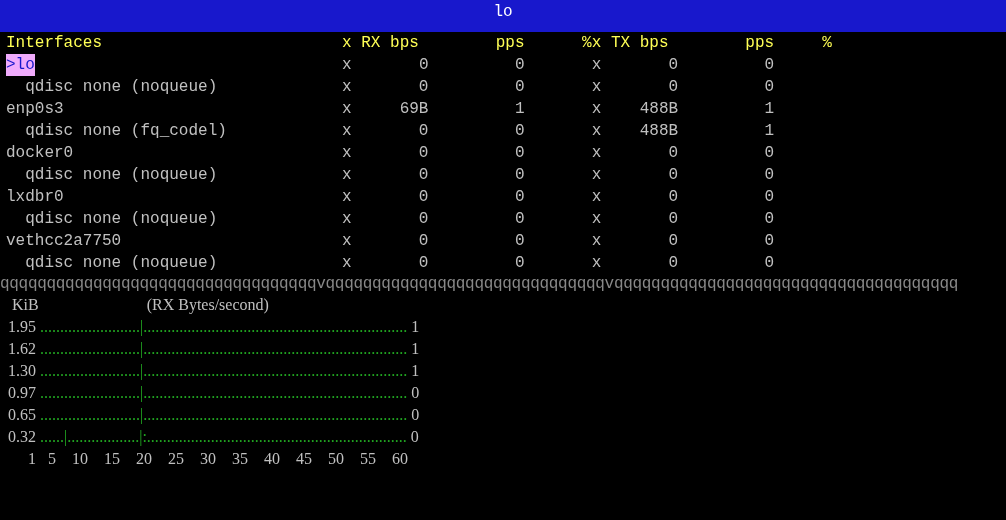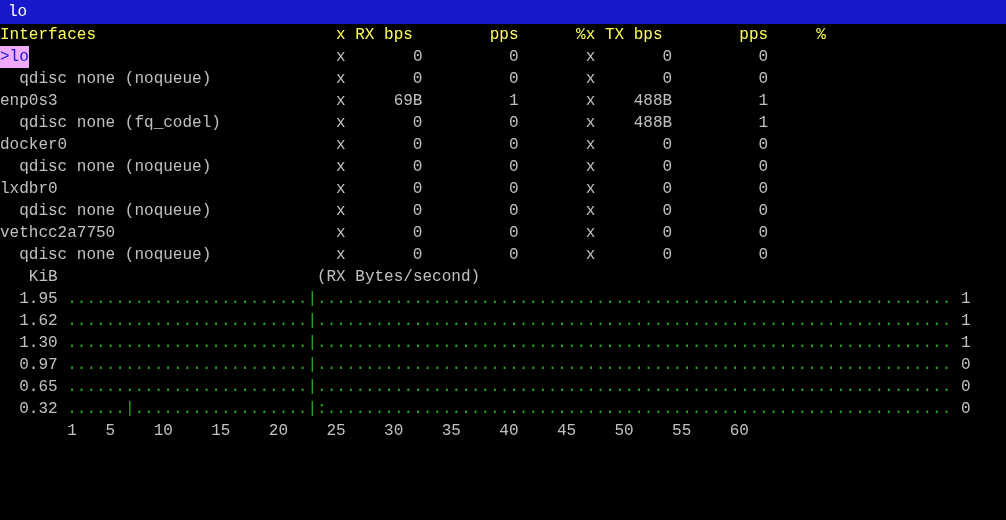--- a/index.html
+++ b/index.html
@@ -8,59 +8,61 @@
     height: 520px;
     background: #000;
     font-family: "Courier New", Courier, monospace;
     font-size: 16px;
     color: #ddd;
     overflow: hidden;
   }
   .titlebar {
     background: #1818cc;
     color: #fff;
-    height: 24px;
+    height: 32px;
     line-height: 24px;
-    padding-left: 8px;
     font-size: 16px;
+    text-align: center;
   }
   .content {
     padding: 0;
   }
   .iface-table {
     font-family: inherit;
     white-space: pre;
+    padding-left: 6px;
   }
   .hdr { color: #ffff55; }
   .gray { color: #c0c0c0; }
   .row { height: 22px; line-height: 22px; }
   .cursor-sel {
     background: #f0abfc;
     color: #1818cc;
     display: inline-block;
   }
   .sep { color:#888; height:20px; line-height:20px; letter-spacing:-0.3px; }
   .chart {
-    font-family: Liberation Mono, monospace;
+    font-family: Liberation Serif, serif;
     white-space: pre;
     color: #c0c0c0;
   }
   .chart-title { color: #c0c0c0; }
   .kib { color: #c0c0c0; }
   .dots { color: #22aa22; }
   .axis { color: #c0c0c0; text-align: right; }
   .rightnum { color:#c0c0c0; }
 </style>
 </head>
 <body>
 
 <div class="titlebar">
   <span>lo</span>
 </div>
 
 <div class="content">
 
   <div class="iface-table" id="iface-table"><div class="row"><span class="hdr">Interfaces                        </span><span class="hdr"> x</span><span class="hdr"> RX bps </span><span class="hdr">       pps</span><span class="hdr">      %x</span><span class="hdr"> TX bps </span><span class="hdr">       pps</span><span class="hdr">     %</span></div><div class="row"><span class="cursor-sel">&gt;lo</span><span class="gray">                               </span><span class="gray"> x</span><span class="gray">       0</span><span class="gray">         0</span><span class="gray">       x</span><span class="gray">       0</span><span class="gray">         0</span></div><div class="row"><span class="gray">  qdisc none (noqueue)            </span><span class="gray"> x</span><span class="gray">       0</span><span class="gray">         0</span><span class="gray">       x</span><span class="gray">       0</span><span class="gray">         0</span></div><div class="row"><span class="gray">enp0s3                            </span><span class="gray"> x</span><span class="gray">     69B</span><span class="gray">         1</span><span class="gray">       x</span><span class="gray">    488B</span><span class="gray">         1</span></div><div class="row"><span class="gray">  qdisc none (fq_codel)           </span><span class="gray"> x</span><span class="gray">       0</span><span class="gray">         0</span><span class="gray">       x</span><span class="gray">    488B</span><span class="gray">         1</span></div><div class="row"><span class="gray">docker0                           </span><span class="gray"> x</span><span class="gray">       0</span><span class="gray">         0</span><span class="gray">       x</span><span class="gray">       0</span><span class="gray">         0</span></div><div class="row"><span class="gray">  qdisc none (noqueue)            </span><span class="gray"> x</span><span class="gray">       0</span><span class="gray">         0</span><span class="gray">       x</span><span class="gray">       0</span><span class="gray">         0</span></div><div class="row"><span class="gray">lxdbr0                            </span><span class="gray"> x</span><span class="gray">       0</span><span class="gray">         0</span><span class="gray">       x</span><span class="gray">       0</span><span class="gray">         0</span></div><div class="row"><span class="gray">  qdisc none (noqueue)            </span><span class="gray"> x</span><span class="gray">       0</span><span class="gray">         0</span><span class="gray">       x</span><span class="gray">       0</span><span class="gray">         0</span></div><div class="row"><span class="gray">vethcc2a7750                      </span><span class="gray"> x</span><span class="gray">       0</span><span class="gray">         0</span><span class="gray">       x</span><span class="gray">       0</span><span class="gray">         0</span></div><div class="row"><span class="gray">  qdisc none (noqueue)            </span><span class="gray"> x</span><span class="gray">       0</span><span class="gray">         0</span><span class="gray">       x</span><span class="gray">       0</span><span class="gray">         0</span></div></div>
 
+  <div class="sep">qqqqqqqqqqqqqqqqqqqqqqqqqqqqqqqqqqvqqqqqqqqqqqqqqqqqqqqqqqqqqqqqqvqqqqqqqqqqqqqqqqqqqqqqqqqqqqqqqqqqqqq</div>
 
   <div class="chart" id="chart"><div class="row">   <span class="kib">KiB</span>                           <span class="chart-title">(RX Bytes/second)</span></div><div class="row"><span class="axis">  1.95 </span><span class="dots">.</span><span class="dots">.</span><span class="dots">.</span><span class="dots">.</span><span class="dots">.</span><span class="dots">.</span><span class="dots">.</span><span class="dots">.</span><span class="dots">.</span><span class="dots">.</span><span class="dots">.</span><span class="dots">.</span><span class="dots">.</span><span class="dots">.</span><span class="dots">.</span><span class="dots">.</span><span class="dots">.</span><span class="dots">.</span><span class="dots">.</span><span class="dots">.</span><span class="dots">.</span><span class="dots">.</span><span class="dots">.</span><span class="dots">.</span><span class="dots">.</span><span class="dots">|</span><span class="dots">.</span><span class="dots">.</span><span class="dots">.</span><span class="dots">.</span><span class="dots">.</span><span class="dots">.</span><span class="dots">.</span><span class="dots">.</span><span class="dots">.</span><span class="dots">.</span><span class="dots">.</span><span class="dots">.</span><span class="dots">.</span><span class="dots">.</span><span class="dots">.</span><span class="dots">.</span><span class="dots">.</span><span class="dots">.</span><span class="dots">.</span><span class="dots">.</span><span class="dots">.</span><span class="dots">.</span><span class="dots">.</span><span class="dots">.</span><span class="dots">.</span><span class="dots">.</span><span class="dots">.</span><span class="dots">.</span><span class="dots">.</span><span class="dots">.</span><span class="dots">.</span><span class="dots">.</span><span class="dots">.</span><span class="dots">.</span><span class="dots">.</span><span class="dots">.</span><span class="dots">.</span><span class="dots">.</span><span class="dots">.</span><span class="dots">.</span><span class="dots">.</span><span class="dots">.</span><span class="dots">.</span><span class="dots">.</span><span class="dots">.</span><span class="dots">.</span><span class="dots">.</span><span class="dots">.</span><span class="dots">.</span><span class="dots">.</span><span class="dots">.</span><span class="dots">.</span><span class="dots">.</span><span class="dots">.</span><span class="dots">.</span><span class="dots">.</span><span class="dots">.</span><span class="dots">.</span><span class="dots">.</span><span class="dots">.</span><span class="dots">.</span><span class="dots">.</span><span class="dots">.</span><span class="dots">.</span><span class="dots">.</span><span class="dots">.</span> <span class="rightnum">1</span></div><div class="row"><span class="axis">  1.62 </span><span class="dots">.</span><span class="dots">.</span><span class="dots">.</span><span class="dots">.</span><span class="dots">.</span><span class="dots">.</span><span class="dots">.</span><span class="dots">.</span><span class="dots">.</span><span class="dots">.</span><span class="dots">.</span><span class="dots">.</span><span class="dots">.</span><span class="dots">.</span><span class="dots">.</span><span class="dots">.</span><span class="dots">.</span><span class="dots">.</span><span class="dots">.</span><span class="dots">.</span><span class="dots">.</span><span class="dots">.</span><span class="dots">.</span><span class="dots">.</span><span class="dots">.</span><span class="dots">|</span><span class="dots">.</span><span class="dots">.</span><span class="dots">.</span><span class="dots">.</span><span class="dots">.</span><span class="dots">.</span><span class="dots">.</span><span class="dots">.</span><span class="dots">.</span><span class="dots">.</span><span class="dots">.</span><span class="dots">.</span><span class="dots">.</span><span class="dots">.</span><span class="dots">.</span><span class="dots">.</span><span class="dots">.</span><span class="dots">.</span><span class="dots">.</span><span class="dots">.</span><span class="dots">.</span><span class="dots">.</span><span class="dots">.</span><span class="dots">.</span><span class="dots">.</span><span class="dots">.</span><span class="dots">.</span><span class="dots">.</span><span class="dots">.</span><span class="dots">.</span><span class="dots">.</span><span class="dots">.</span><span class="dots">.</span><span class="dots">.</span><span class="dots">.</span><span class="dots">.</span><span class="dots">.</span><span class="dots">.</span><span class="dots">.</span><span class="dots">.</span><span class="dots">.</span><span class="dots">.</span><span class="dots">.</span><span class="dots">.</span><span class="dots">.</span><span class="dots">.</span><span class="dots">.</span><span class="dots">.</span><span class="dots">.</span><span class="dots">.</span><span class="dots">.</span><span class="dots">.</span><span class="dots">.</span><span class="dots">.</span><span class="dots">.</span><span class="dots">.</span><span class="dots">.</span><span class="dots">.</span><span class="dots">.</span><span class="dots">.</span><span class="dots">.</span><span class="dots">.</span><span class="dots">.</span><span class="dots">.</span><span class="dots">.</span><span class="dots">.</span> <span class="rightnum">1</span></div><div class="row"><span class="axis">  1.30 </span><span class="dots">.</span><span class="dots">.</span><span class="dots">.</span><span class="dots">.</span><span class="dots">.</span><span class="dots">.</span><span class="dots">.</span><span class="dots">.</span><span class="dots">.</span><span class="dots">.</span><span class="dots">.</span><span class="dots">.</span><span class="dots">.</span><span class="dots">.</span><span class="dots">.</span><span class="dots">.</span><span class="dots">.</span><span class="dots">.</span><span class="dots">.</span><span class="dots">.</span><span class="dots">.</span><span class="dots">.</span><span class="dots">.</span><span class="dots">.</span><span class="dots">.</span><span class="dots">|</span><span class="dots">.</span><span class="dots">.</span><span class="dots">.</span><span class="dots">.</span><span class="dots">.</span><span class="dots">.</span><span class="dots">.</span><span class="dots">.</span><span class="dots">.</span><span class="dots">.</span><span class="dots">.</span><span class="dots">.</span><span class="dots">.</span><span class="dots">.</span><span class="dots">.</span><span class="dots">.</span><span class="dots">.</span><span class="dots">.</span><span class="dots">.</span><span class="dots">.</span><span class="dots">.</span><span class="dots">.</span><span class="dots">.</span><span class="dots">.</span><span class="dots">.</span><span class="dots">.</span><span class="dots">.</span><span class="dots">.</span><span class="dots">.</span><span class="dots">.</span><span class="dots">.</span><span class="dots">.</span><span class="dots">.</span><span class="dots">.</span><span class="dots">.</span><span class="dots">.</span><span class="dots">.</span><span class="dots">.</span><span class="dots">.</span><span class="dots">.</span><span class="dots">.</span><span class="dots">.</span><span class="dots">.</span><span class="dots">.</span><span class="dots">.</span><span class="dots">.</span><span class="dots">.</span><span class="dots">.</span><span class="dots">.</span><span class="dots">.</span><span class="dots">.</span><span class="dots">.</span><span class="dots">.</span><span class="dots">.</span><span class="dots">.</span><span class="dots">.</span><span class="dots">.</span><span class="dots">.</span><span class="dots">.</span><span class="dots">.</span><span class="dots">.</span><span class="dots">.</span><span class="dots">.</span><span class="dots">.</span><span class="dots">.</span><span class="dots">.</span> <span class="rightnum">1</span></div><div class="row"><span class="axis">  0.97 </span><span class="dots">.</span><span class="dots">.</span><span class="dots">.</span><span class="dots">.</span><span class="dots">.</span><span class="dots">.</span><span class="dots">.</span><span class="dots">.</span><span class="dots">.</span><span class="dots">.</span><span class="dots">.</span><span class="dots">.</span><span class="dots">.</span><span class="dots">.</span><span class="dots">.</span><span class="dots">.</span><span class="dots">.</span><span class="dots">.</span><span class="dots">.</span><span class="dots">.</span><span class="dots">.</span><span class="dots">.</span><span class="dots">.</span><span class="dots">.</span><span class="dots">.</span><span class="dots">|</span><span class="dots">.</span><span class="dots">.</span><span class="dots">.</span><span class="dots">.</span><span class="dots">.</span><span class="dots">.</span><span class="dots">.</span><span class="dots">.</span><span class="dots">.</span><span class="dots">.</span><span class="dots">.</span><span class="dots">.</span><span class="dots">.</span><span class="dots">.</span><span class="dots">.</span><span class="dots">.</span><span class="dots">.</span><span class="dots">.</span><span class="dots">.</span><span class="dots">.</span><span class="dots">.</span><span class="dots">.</span><span class="dots">.</span><span class="dots">.</span><span class="dots">.</span><span class="dots">.</span><span class="dots">.</span><span class="dots">.</span><span class="dots">.</span><span class="dots">.</span><span class="dots">.</span><span class="dots">.</span><span class="dots">.</span><span class="dots">.</span><span class="dots">.</span><span class="dots">.</span><span class="dots">.</span><span class="dots">.</span><span class="dots">.</span><span class="dots">.</span><span class="dots">.</span><span class="dots">.</span><span class="dots">.</span><span class="dots">.</span><span class="dots">.</span><span class="dots">.</span><span class="dots">.</span><span class="dots">.</span><span class="dots">.</span><span class="dots">.</span><span class="dots">.</span><span class="dots">.</span><span class="dots">.</span><span class="dots">.</span><span class="dots">.</span><span class="dots">.</span><span class="dots">.</span><span class="dots">.</span><span class="dots">.</span><span class="dots">.</span><span class="dots">.</span><span class="dots">.</span><span class="dots">.</span><span class="dots">.</span><span class="dots">.</span><span class="dots">.</span> <span class="rightnum">0</span></div><div class="row"><span class="axis">  0.65 </span><span class="dots">.</span><span class="dots">.</span><span class="dots">.</span><span class="dots">.</span><span class="dots">.</span><span class="dots">.</span><span class="dots">.</span><span class="dots">.</span><span class="dots">.</span><span class="dots">.</span><span class="dots">.</span><span class="dots">.</span><span class="dots">.</span><span class="dots">.</span><span class="dots">.</span><span class="dots">.</span><span class="dots">.</span><span class="dots">.</span><span class="dots">.</span><span class="dots">.</span><span class="dots">.</span><span class="dots">.</span><span class="dots">.</span><span class="dots">.</span><span class="dots">.</span><span class="dots">|</span><span class="dots">.</span><span class="dots">.</span><span class="dots">.</span><span class="dots">.</span><span class="dots">.</span><span class="dots">.</span><span class="dots">.</span><span class="dots">.</span><span class="dots">.</span><span class="dots">.</span><span class="dots">.</span><span class="dots">.</span><span class="dots">.</span><span class="dots">.</span><span class="dots">.</span><span class="dots">.</span><span class="dots">.</span><span class="dots">.</span><span class="dots">.</span><span class="dots">.</span><span class="dots">.</span><span class="dots">.</span><span class="dots">.</span><span class="dots">.</span><span class="dots">.</span><span class="dots">.</span><span class="dots">.</span><span class="dots">.</span><span class="dots">.</span><span class="dots">.</span><span class="dots">.</span><span class="dots">.</span><span class="dots">.</span><span class="dots">.</span><span class="dots">.</span><span class="dots">.</span><span class="dots">.</span><span class="dots">.</span><span class="dots">.</span><span class="dots">.</span><span class="dots">.</span><span class="dots">.</span><span class="dots">.</span><span class="dots">.</span><span class="dots">.</span><span class="dots">.</span><span class="dots">.</span><span class="dots">.</span><span class="dots">.</span><span class="dots">.</span><span class="dots">.</span><span class="dots">.</span><span class="dots">.</span><span class="dots">.</span><span class="dots">.</span><span class="dots">.</span><span class="dots">.</span><span class="dots">.</span><span class="dots">.</span><span class="dots">.</span><span class="dots">.</span><span class="dots">.</span><span class="dots">.</span><span class="dots">.</span><span class="dots">.</span><span class="dots">.</span> <span class="rightnum">0</span></div><div class="row"><span class="axis">  0.32 </span><span class="dots">.</span><span class="dots">.</span><span class="dots">.</span><span class="dots">.</span><span class="dots">.</span><span class="dots">.</span><span class="dots">|</span><span class="dots">.</span><span class="dots">.</span><span class="dots">.</span><span class="dots">.</span><span class="dots">.</span><span class="dots">.</span><span class="dots">.</span><span class="dots">.</span><span class="dots">.</span><span class="dots">.</span><span class="dots">.</span><span class="dots">.</span><span class="dots">.</span><span class="dots">.</span><span class="dots">.</span><span class="dots">.</span><span class="dots">.</span><span class="dots">.</span><span class="dots">|</span><span class="dots">:</span><span class="dots">.</span><span class="dots">.</span><span class="dots">.</span><span class="dots">.</span><span class="dots">.</span><span class="dots">.</span><span class="dots">.</span><span class="dots">.</span><span class="dots">.</span><span class="dots">.</span><span class="dots">.</span><span class="dots">.</span><span class="dots">.</span><span class="dots">.</span><span class="dots">.</span><span class="dots">.</span><span class="dots">.</span><span class="dots">.</span><span class="dots">.</span><span class="dots">.</span><span class="dots">.</span><span class="dots">.</span><span class="dots">.</span><span class="dots">.</span><span class="dots">.</span><span class="dots">.</span><span class="dots">.</span><span class="dots">.</span><span class="dots">.</span><span class="dots">.</span><span class="dots">.</span><span class="dots">.</span><span class="dots">.</span><span class="dots">.</span><span class="dots">.</span><span class="dots">.</span><span class="dots">.</span><span class="dots">.</span><span class="dots">.</span><span class="dots">.</span><span class="dots">.</span><span class="dots">.</span><span class="dots">.</span><span class="dots">.</span><span class="dots">.</span><span class="dots">.</span><span class="dots">.</span><span class="dots">.</span><span class="dots">.</span><span class="dots">.</span><span class="dots">.</span><span class="dots">.</span><span class="dots">.</span><span class="dots">.</span><span class="dots">.</span><span class="dots">.</span><span class="dots">.</span><span class="dots">.</span><span class="dots">.</span><span class="dots">.</span><span class="dots">.</span><span class="dots">.</span><span class="dots">.</span><span class="dots">.</span><span class="dots">.</span> <span class="rightnum">0</span></div><div class="row"><span class="axis">       1   5    10    15    20    25    30    35    40    45    50    55    60                     </span></div></div>
 
 </div>
 
 </body></html>

